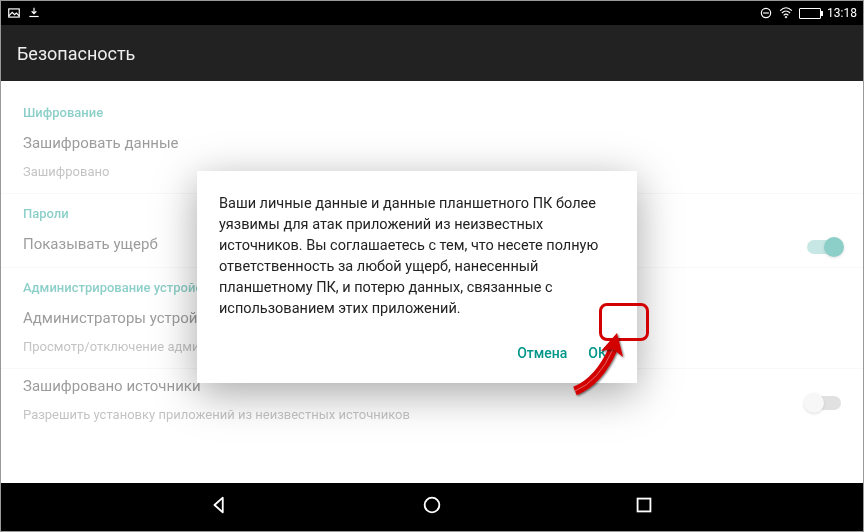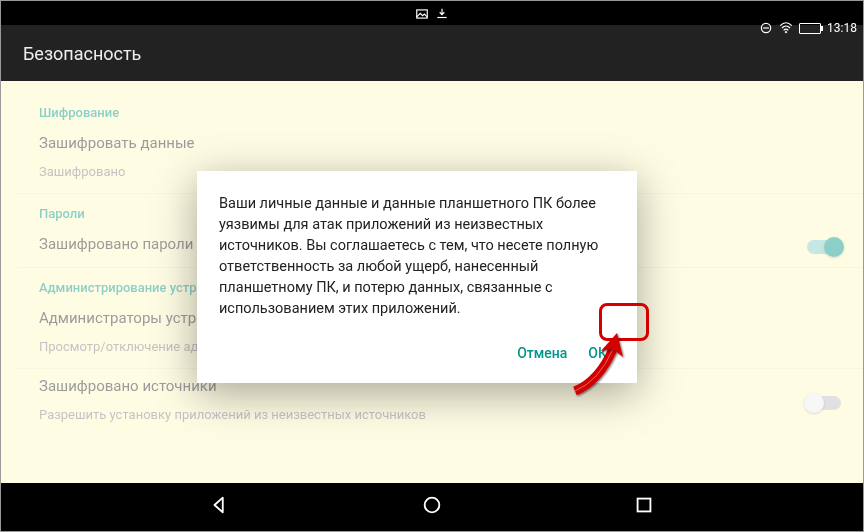--- a/index.html
+++ b/index.html
@@ -5,35 +5,35 @@
   * { margin:0; padding:0; box-sizing:border-box; font-family: Roboto, "Helvetica Neue", Arial, sans-serif; }
   body { background:#fff; }
   .frame {
     width:864px; height:532px; position:relative; background:#222;
     border:1px solid #999; box-shadow:0 0 8px rgba(0,0,0,.2);
     overflow:hidden;
   }
   
   .statusbar {
     height:24px; background:#000; color:#fff; display:flex; align-items:center;
-    padding:6px 6px; font-size:12px;flex-direction:column;
+    padding:6px 6px; font-size:12px;
   }
   .statusbar-left { display:flex; gap:6px; }
   .statusbar-right { margin-left:auto; display:flex; align-items:center; gap:6px; }
   .sb-ico { width:14px; height:14px; display:inline-flex; align-items:center; justify-content:center; }
   .sb-ico svg { width:14px; height:14px; fill:#fff; stroke:#fff; }
   .battery { width:22px; height:11px; border:1px solid #fff; border-radius:1px; position:relative; }
   .battery::after { content:""; position:absolute; right:-3px; top:2px; width:2px; height:5px; background:#fff; }
   .battery .fill { background:#fff; height:100%; width:85%; }
   
-  .header { height:56px; background:#222; color:#eee; display:flex; align-items:center; padding:0 22px; font-size:18px; }
+  .header { height:56px; background:#222; color:#eee; display:flex; align-items:center; padding:0 16px; font-size:18px; }
   
   .content {
     position:absolute; top:80px; bottom:48px; left:0; right:0;
-    background:#fef9c3; padding:12px 0 0 16px; overflow:hidden;
+    background:#ffffff; padding:12px 0 0 0; overflow:hidden;
   }
   .section-title { color:#009688; font-size:13px; font-weight:500; padding:12px 22px 6px; }
   .row { padding:8px 22px 14px; border-bottom:1px solid rgba(0,0,0,.06); position:relative; }
   .row-title { color:#222; font-size:15px; }
   .row-sub { color:#7a7a7a; font-size:13px; margin-top:12px; }
   .row.no-border { border-bottom:none; }
   
   .switch { position:absolute; right:22px; top:50%; transform:translateY(-50%); width:34px; height:14px; border-radius:7px; }
   .switch.on { background:#80cbc4; }
   .switch.on::after { content:""; position:absolute; right:-3px; top:-3px; width:20px; height:20px; background:#009688; border-radius:50%; box-shadow:0 1px 3px rgba(0,0,0,.3); }
@@ -112,21 +112,21 @@
   <div class="content">
 
     <div class="section-title">Шифрование</div>
     <div class="row">
       <div class="row-title">Зашифровать данные</div>
       <div class="row-sub">Зашифровано</div>
     </div>
 
     <div class="section-title">Пароли</div>
     <div class="row">
-      <div class="row-title">Зашифровано пароли</div>
+      <div class="row-title">Показывать ущерб</div>
       <div class="switch on"></div>
     </div>
 
     <div class="section-title">Администрирование устройства</div>
     <div class="row">
       <div class="row-title">Администраторы устройства</div>
       <div class="row-sub">Просмотр/отключение администраторов</div>
     </div>
 
     <div class="row no-border">

